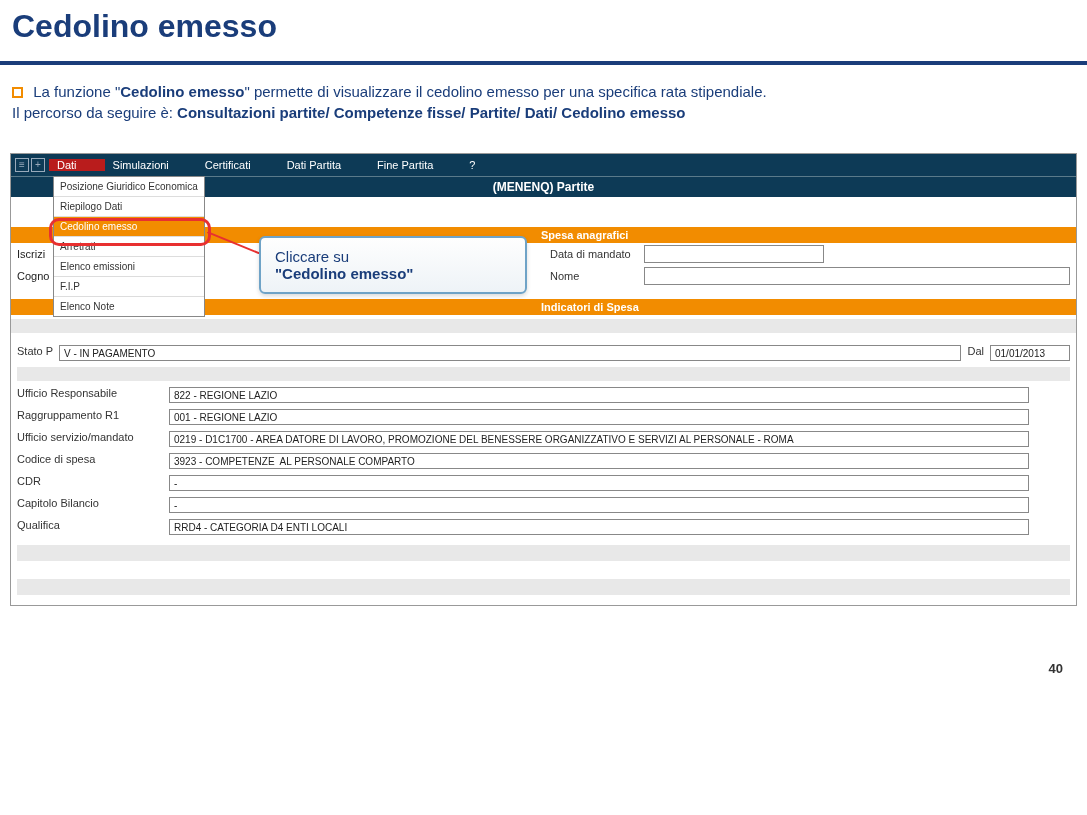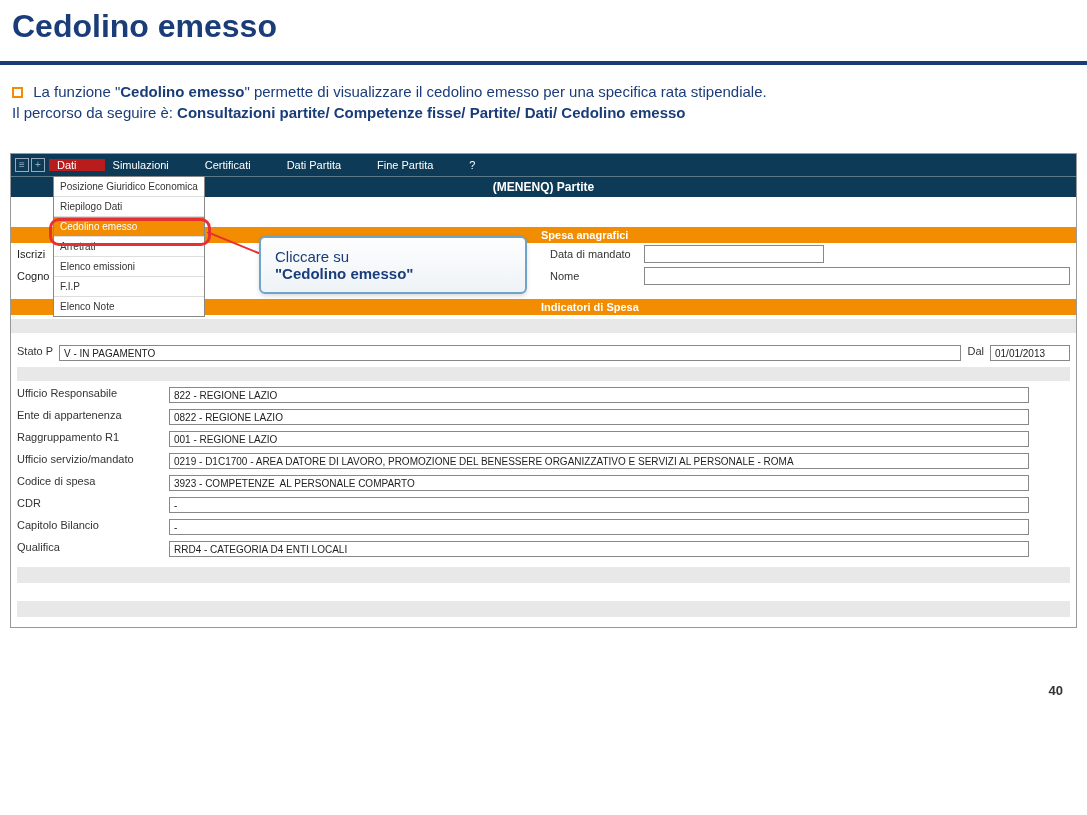--- a/index.html
+++ b/index.html
@@ -124,24 +124,20 @@
       <span class="dal-label">Dal</span>
       <input class="input sm" value="01/01/2013" style="">
     </div>
     <div class="grey-strip"></div>
 
     <div class="form-row">
       <span class="label">Ufficio Responsabile</span>
       <input class="input long" value="822 - REGIONE LAZIO" style="">
     </div>
     <div class="form-row">
-      <span class="label">Ente di appartenenza</span>
-      <input class="input long" value="0822 - REGIONE LAZIO" style="">
-    </div>
-    <div class="form-row">
       <span class="label">Raggruppamento R1</span>
       <input class="input long" value="001 - REGIONE LAZIO" style="">
     </div>
     <div class="form-row">
       <span class="label">Ufficio servizio/mandato</span>
       <input class="input long" value="0219 - D1C1700 - AREA DATORE DI LAVORO, PROMOZIONE DEL BENESSERE ORGANIZZATIVO E SERVIZI AL PERSONALE - ROMA" style="">
     </div>
     <div class="form-row">
       <span class="label">Codice di spesa</span>
       <input class="input long" value="3923 - COMPETENZE  AL PERSONALE COMPARTO" style="">

